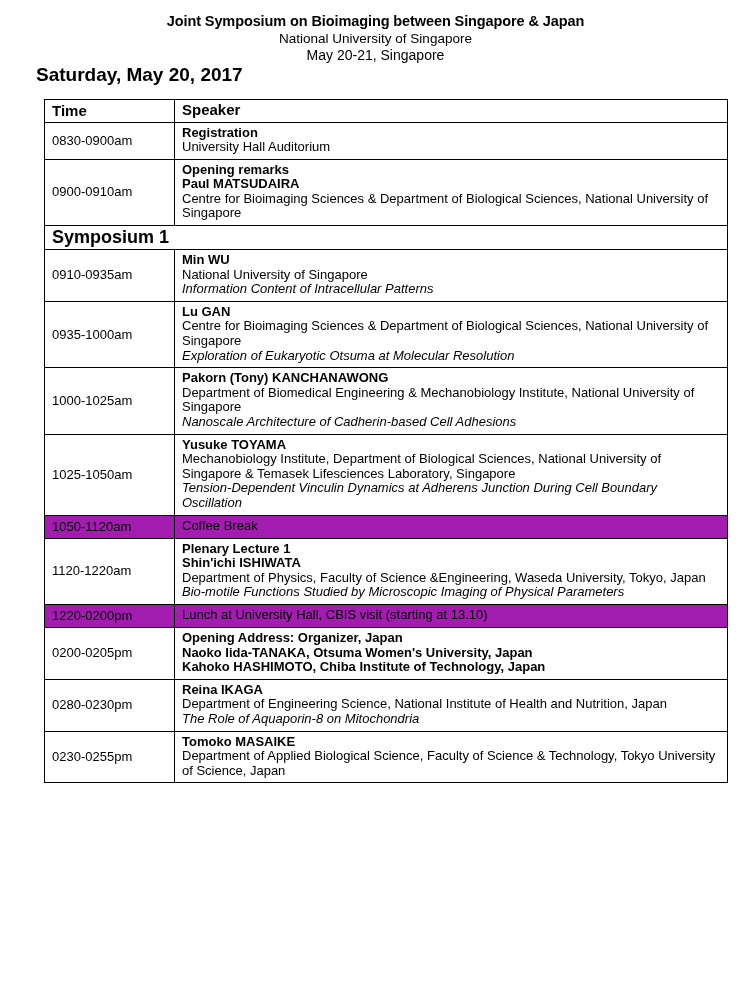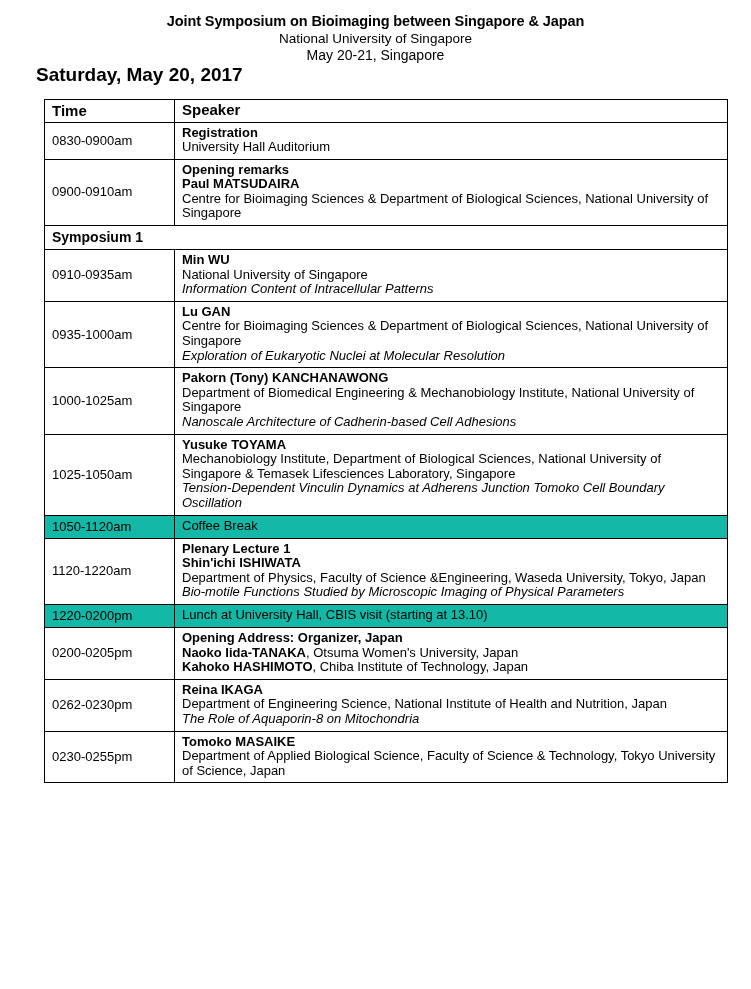--- a/index.html
+++ b/index.html
@@ -87,27 +87,27 @@
   .hdr .cell-time, .hdr .cell-spk {
     font-weight: bold;
     font-size: 15px;
   }
 
   .ln { display: block; }
   .ln.b { font-weight: bold; }
   .ln.i { font-weight: normal; font-style: italic; }
   .ln.n { font-weight: normal; }
   .seg-b { font-weight: bold; text-align: center; }
-  .seg-n { font-weight: normal; text-align: right; }
-
-  tr.shaded td { background: #14b8a6; }
+  .seg-n { font-weight: bold; text-align: right; }
+
+  tr.shaded td { background: #a21caf; }
 
   td.section {
     font-weight: bold;
-    font-size: 14px;
+    font-size: 18px;
     line-height: 16px;
     padding-top: 6px;
     padding-bottom: 7px;
     margin-left: 44px;
   }
   td.section .ln { font-weight: bold; }
 
   .tall td { padding-top: 5px; padding-bottom: 5px; }
 </style>
 </head>
@@ -161,37 +161,37 @@
               <span class="ln b">Min WU</span>
               <span class="ln n">National University of Singapore</span>
               <span class="ln i">Information Content of Intracellular Patterns</span>
             </td>
           </tr>
           <tr class="tall">
             <td class="cell-time">0935-1000am</td>
             <td class="cell-spk">
               <span class="ln b">Lu GAN</span>
               <span class="ln n">Centre for Bioimaging Sciences &amp; Department of Biological Sciences, National University of Singapore</span>
-              <span class="ln i">Exploration of Eukaryotic Nuclei at Molecular Resolution</span>
+              <span class="ln i">Exploration of Eukaryotic Otsuma at Molecular Resolution</span>
             </td>
           </tr>
           <tr class="tall">
             <td class="cell-time">1000-1025am</td>
             <td class="cell-spk">
               <span class="ln b">Pakorn (Tony) KANCHANAWONG</span>
               <span class="ln n">Department of Biomedical Engineering &amp; Mechanobiology Institute, National University of Singapore</span>
               <span class="ln i">Nanoscale Architecture of Cadherin-based Cell Adhesions</span>
             </td>
           </tr>
           <tr class="tall">
             <td class="cell-time">1025-1050am</td>
             <td class="cell-spk">
               <span class="ln b">Yusuke TOYAMA</span>
               <span class="ln n">Mechanobiology Institute, Department of Biological Sciences, National University of Singapore &amp; Temasek Lifesciences Laboratory, Singapore</span>
-              <span class="ln i">Tension-Dependent Vinculin Dynamics at Adherens Junction Tomoko Cell Boundary Oscillation</span>
+              <span class="ln i">Tension-Dependent Vinculin Dynamics at Adherens Junction During Cell Boundary Oscillation</span>
             </td>
           </tr>
           <tr class="shaded">
             <td class="cell-time">1050-1120am</td>
             <td class="cell-spk">
               <span class="ln n">Coffee Break</span>
             </td>
           </tr>
           <tr class="tall">
             <td class="cell-time">1120-1220am</td>
@@ -210,21 +210,21 @@
           </tr>
           <tr class="tall">
             <td class="cell-time">0200-0205pm</td>
             <td class="cell-spk">
               <span class="ln b">Opening Address:  Organizer, Japan</span>
               <span class="ln n"><span class="seg-b">Naoko Iida-TANAKA</span><span class="seg-n">, Otsuma Women's University, Japan</span></span>
               <span class="ln n"><span class="seg-b">Kahoko HASHIMOTO</span><span class="seg-n">, Chiba Institute of Technology, Japan</span></span>
             </td>
           </tr>
           <tr class="tall">
-            <td class="cell-time">0262-0230pm</td>
+            <td class="cell-time">0280-0230pm</td>
             <td class="cell-spk">
               <span class="ln b">Reina IKAGA</span>
               <span class="ln n" style="text-align: justify;">Department of Engineering Science, National Institute of Health and Nutrition, Japan</span>
               <span class="ln i">The Role of Aquaporin-8 on Mitochondria</span>
             </td>
           </tr>
           <tr>
             <td class="cell-time">0230-0255pm</td>
             <td class="cell-spk">
               <span class="ln b">Tomoko MASAIKE</span>

